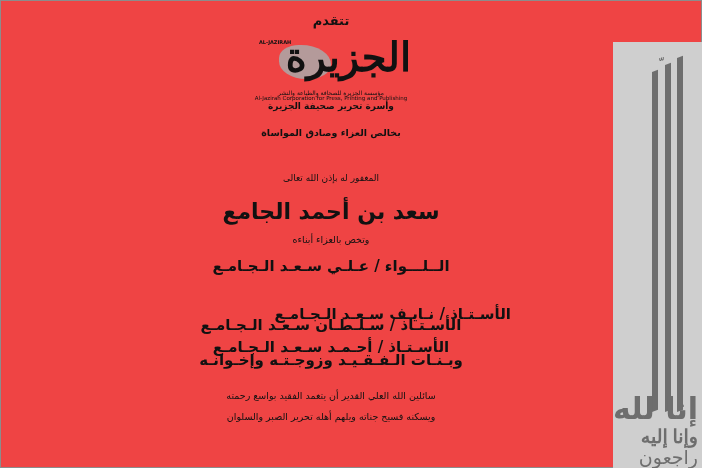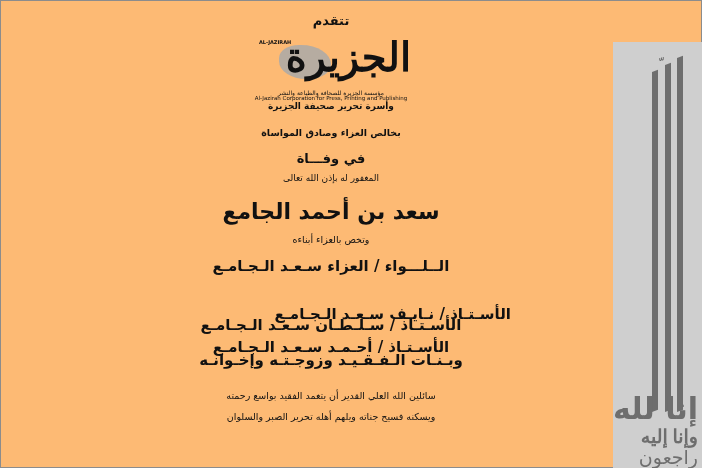--- a/index.html
+++ b/index.html
@@ -1,20 +1,20 @@
 <!DOCTYPE html>
 <html><head>
   <meta charset="utf-8">
   <style>
     * { margin: 0; padding: 0; box-sizing: border-box; }
     html, body { width: 702px; height: 468px; background: #ffffff; overflow: hidden; }
     body { font-family: "DejaVu Sans", sans-serif; position: relative; }
     .frame {
       position: absolute; left: 0; top: 0; width: 702px; height: 468px;
-      border: 1px solid #8c8c8c; background: #fdba74;
+      border: 1px solid #8c8c8c; background: #ef4444;
     }
     .side-panel {
       position: absolute; left: 612px; top: 1px; width: 89px; height: 465px;
       background: #cfcfcf;
       margin-top: 40px;
     }
     .bar { position: absolute; background: #6e6e6e; }
     .bar1 { left: 39px; top: 30px; width: 6px; height: 340px; transform: skewY(-20deg); transform-origin: top left; }
     .bar2 { left: 52px; top: 23px; width: 6px; height: 347px; transform: skewY(-20deg); transform-origin: top left; }
     .bar3 { left: 64px; top: 16px; width: 6px; height: 354px; transform: skewY(-20deg); transform-origin: top left; }
@@ -61,26 +61,25 @@
     <div class="logo">
       <div class="logo-map"></div>
       <div class="logo-latin">AL-JAZIRAH</div>
       <div class="logo-word">الجزيرة</div>
       <div class="logo-sub-ar">مؤسسة الجزيرة للصحافة والطباعة والنشر</div>
       <div class="logo-sub-en">Al-Jazirah Corporation for Press, Printing and Publishing</div>
     </div>
 
     <div class="line staff">وأسرة تحرير صحيفة الجزيرة</div>
     <div class="line condolence">بخالص العزاء وصادق المواساة</div>
-    <div class="line death">في وفـــاة</div>
     <div class="line late">المغفور له بإذن الله تعالى</div>
     <div class="line name">سعد بن أحمد الجامع</div>
     <div class="line special">وتخص بالعزاء أبناءه</div>
 
-    <div class="line family f0">الــلـــواء / العزاء سـعـد الـجـامـع</div>
+    <div class="line family f0">الــلـــواء / عـلـي سـعـد الـجـامـع</div>
     <div class="line family f1">الأسـتـاذ / سـلـطـان سـعـد الـجـامـع</div>
     <div class="line family f2">الأسـتـاذ / نـايـف سـعـد الـجـامـع</div>
     <div class="line family f3">الأسـتـاذ / أحـمـد سـعـد الـجـامـع</div>
     <div class="line family f4">وبـنـات الـفـقـيـد وزوجـتـه وإخـوانـه</div>
 
     <div class="line prayer p0">سائلين الله العلي القدير أن يتغمد الفقيد بواسع رحمته</div>
     <div class="line prayer p1">ويسكنه فسيح جناته ويلهم أهله تحرير الصبر والسلوان</div>
   </div>
 
   <div class="side-panel">

